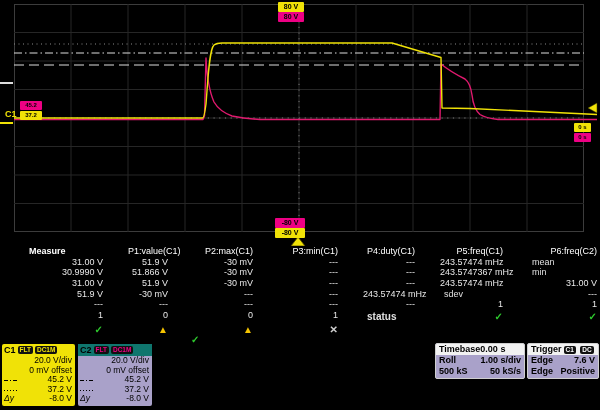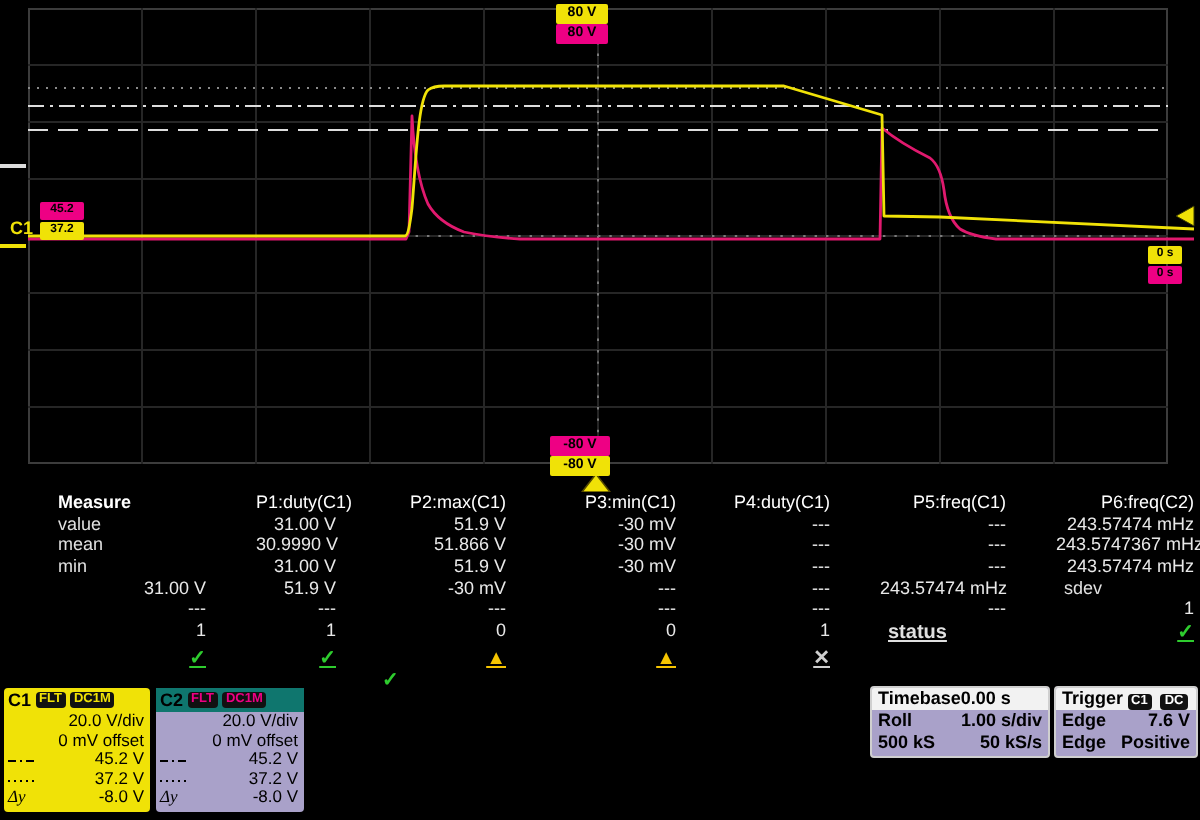--- a/index.html
+++ b/index.html
@@ -15,31 +15,31 @@
        text-align:center;border-radius:1px;}
   
   .mtable{position:absolute;left:0;top:246px;width:597px;display:grid;
           grid-template-columns:103px 65px 85px 85px 77px 88px 94px;
           font-size:9px;line-height:10.65px;color:#e8e8e8;}
   .mc{white-space:nowrap;margin-left:25px;}
   .mlabel{text-align:left;padding-left:4px;color:#e0e0e0;}
   .mval{text-align:right;}
   .mhead{color:#fff;}
   .mtitle{font-weight:bold;}
-  .strow{line-height:13px;font-size:10px;font-weight:bold;text-decoration:underline;}
+  .strow{line-height:13px;font-size:10px;font-weight:bold;}
   
   .chbox{position:absolute;top:344px;height:62px;color:#000;font-size:8.5px;border-radius:2px;}
   .chbox .hdr{display:flex;align-items:center;height:12px;padding:0 2px;font-weight:bold;font-size:9px;}
   .badge{display:inline-block;background:#111;border-radius:2px;font-size:6.5px;font-weight:bold;
          line-height:8px;padding:0 2px;margin-left:2px;}
   .chrow{position:relative;height:9.6px;line-height:9.6px;text-align:right;padding-right:3px;}
   .ls{position:absolute;left:2px;top:5px;width:14px;height:1px;}
   .ls-dashdot{background:repeating-linear-gradient(90deg,#000 0 4px,rgba(0,0,0,0) 4px 6px,#000 6px 7px,rgba(0,0,0,0) 7px 9px);}
   .ls-dotted{background:repeating-linear-gradient(90deg,#000 0 1px,rgba(0,0,0,0) 1px 3px);}
-  .dy{position:absolute;left:2px;top:0;font-style:italic;font-family:Liberation Serif, serif;}
+  .dy{position:absolute;left:2px;top:0;font-style:italic;}
   
   .infobox{position:absolute;top:343px;height:34px;background:#a9a1c9;border:1px solid #cfcfcf;
            border-radius:2px;color:#000;font-size:9px;overflow:hidden;}
   .infobox .ihdr{display:flex;justify-content:flex-start;align-items:center;background:#f2f2f2;
                  height:11px;line-height:11px;padding:0 3px;font-weight:bold;}
   .irow{display:flex;justify-content:space-between;height:11px;line-height:11px;padding:0 3px;font-weight:bold;}
   .tbadge{display:inline-block;background:#111;color:#fff;border-radius:2px;font-size:6.5px;
           font-weight:bold;line-height:8px;padding:0 2px;margin-left:2px;}
   .c1text{color:#f0e207;}
 </style>
@@ -89,28 +89,27 @@
 <div class="chip chip-magenta" style="left:275px;top:218px;width:30px;height:10px">-80 V</div>
 <div class="chip chip-yellow" style="left:275px;top:228px;width:30px;height:10px">-80 V</div>
 <div class="abs c1text" style="left:5px;top:109px;font-size:9px;font-weight:bold">C1</div>
 <div class="tag chip-magenta" style="left:20px;top:101px;width:22px;height:9px">45.2</div>
 <div class="tag chip-yellow" style="left:20px;top:111px;width:22px;height:9px">37.2</div>
 <div class="tag chip-yellow" style="left:574px;top:123px;width:17px;height:9px">0 s</div>
 <div class="tag chip-magenta" style="left:574px;top:133px;width:17px;height:9px">0 s</div>
 
 <div class="mtable">
   <div class="mc mlabel mhead mtitle">Measure</div>
-  <div class="mc mval mhead">P1:duty(C1)</div>
+  <div class="mc mval mhead">P1:value(C1)</div>
   <div class="mc mval mhead">P2:max(C1)</div>
   <div class="mc mval mhead">P3:min(C1)</div>
   <div class="mc mval mhead">P4:duty(C1)</div>
   <div class="mc mval mhead">P5:freq(C1)</div>
   <div class="mc mval mhead">P6:freq(C2)</div>
 
-  <div class="mc mlabel">value</div>
   <div class="mc mval">31.00 V</div>
   <div class="mc mval">51.9 V</div>
   <div class="mc mval">-30 mV</div>
   <div class="mc mval">---</div>
   <div class="mc mval">---</div>
   <div class="mc mval">243.57474 mHz</div>
 
   <div class="mc mlabel">mean</div>
   <div class="mc mval">30.9990 V</div>
   <div class="mc mval">51.866 V</div>

